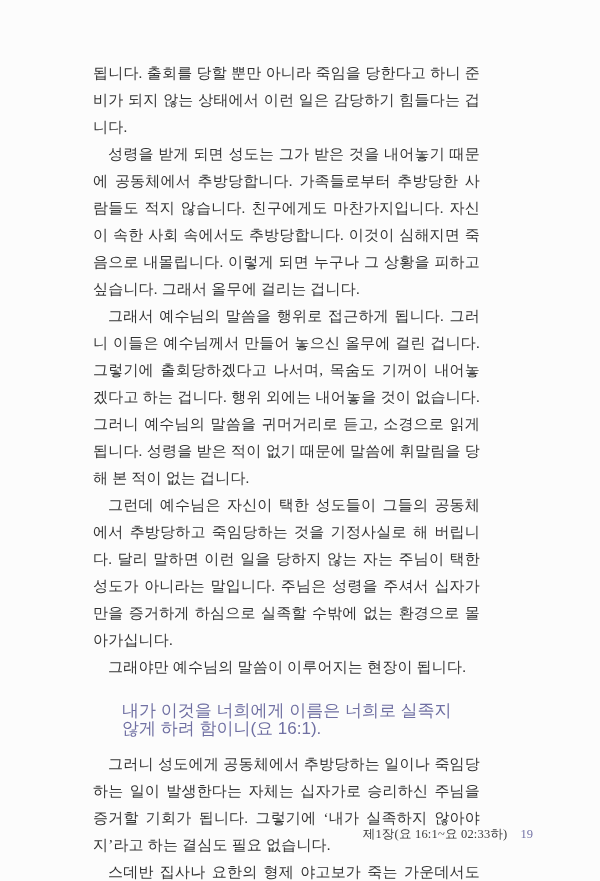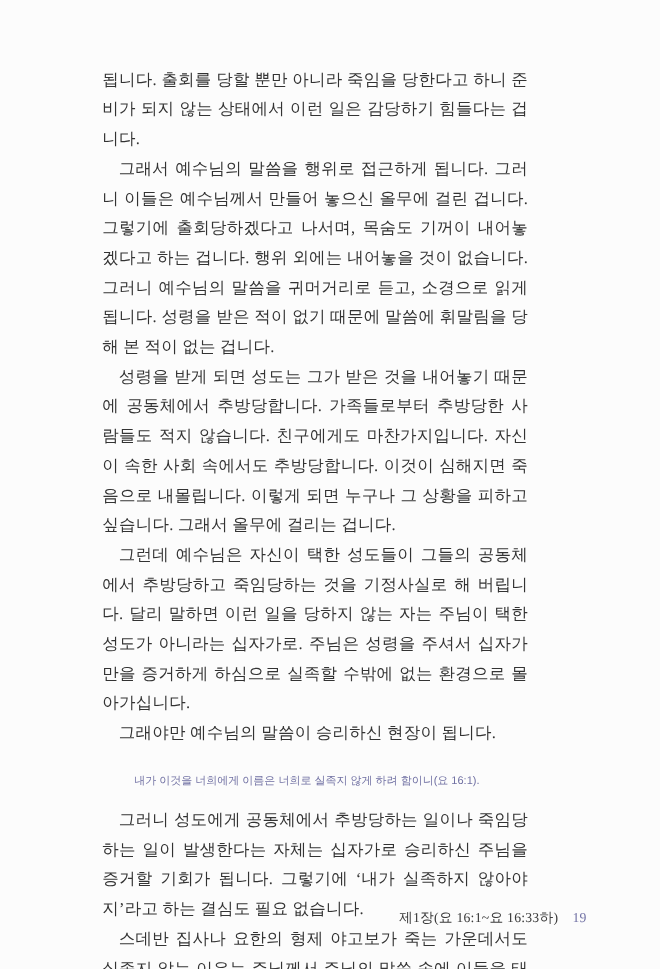--- a/index.html
+++ b/index.html
@@ -22,21 +22,21 @@
     line-height: 27px;
     text-align: justify;
     word-break: break-all;
     letter-spacing: 0.2px;
   }
   .para.indent { text-indent: 15px; }
   .quote-block {
     margin: 21px 0 13px 0;
     padding-left: 29px;
     font-family: "Liberation Sans", "DejaVu Sans", sans-serif;
-    font-size: 10px;
+    font-size: 17px;
     line-height: 18px;
     color: #6f6fa2;
     word-break: keep-all;
     text-align: left;
   }
   .footer {
     position: absolute;
     left: 0;
     top: 826px;
     width: 600px;
@@ -51,32 +51,32 @@
   .footer .chapter { color: #3a3a3a; letter-spacing: 0.2px; }
   .footer .pagenum { color: #7373a6; }
 </style>
 </head>
 <body>
 
 <div class="page">
 
   <p class="para">됩니다. 출회를 당할 뿐만 아니라 죽임을 당한다고 하니 준비가 되지 않는 상태에서 이런 일은 감당하기 힘들다는 겁니다.</p>
 
+  <p class="para indent">성령을 받게 되면 성도는 그가 받은 것을 내어놓기 때문에 공동체에서 추방당합니다. 가족들로부터 추방당한 사람들도 적지 않습니다. 친구에게도 마찬가지입니다. 자신이 속한 사회 속에서도 추방당합니다. 이것이 심해지면 죽음으로 내몰립니다. 이렇게 되면 누구나 그 상황을 피하고 싶습니다. 그래서 올무에 걸리는 겁니다.</p>
+
   <p class="para indent">그래서 예수님의 말씀을 행위로 접근하게 됩니다. 그러니 이들은 예수님께서 만들어 놓으신 올무에 걸린 겁니다. 그렇기에 출회당하겠다고 나서며, 목숨도 기꺼이 내어놓겠다고 하는 겁니다. 행위 외에는 내어놓을 것이 없습니다. 그러니 예수님의 말씀을 귀머거리로 듣고, 소경으로 읽게 됩니다. 성령을 받은 적이 없기 때문에 말씀에 휘말림을 당해 본 적이 없는 겁니다.</p>
 
-  <p class="para indent">성령을 받게 되면 성도는 그가 받은 것을 내어놓기 때문에 공동체에서 추방당합니다. 가족들로부터 추방당한 사람들도 적지 않습니다. 친구에게도 마찬가지입니다. 자신이 속한 사회 속에서도 추방당합니다. 이것이 심해지면 죽음으로 내몰립니다. 이렇게 되면 누구나 그 상황을 피하고 싶습니다. 그래서 올무에 걸리는 겁니다.</p>
+  <p class="para indent">그런데 예수님은 자신이 택한 성도들이 그들의 공동체에서 추방당하고 죽임당하는 것을 기정사실로 해 버립니다. 달리 말하면 이런 일을 당하지 않는 자는 주님이 택한 성도가 아니라는 말입니다. 주님은 성령을 주셔서 십자가만을 증거하게 하심으로 실족할 수밖에 없는 환경으로 몰아가십니다.</p>
 
-  <p class="para indent">그런데 예수님은 자신이 택한 성도들이 그들의 공동체에서 추방당하고 죽임당하는 것을 기정사실로 해 버립니다. 달리 말하면 이런 일을 당하지 않는 자는 주님이 택한 성도가 아니라는 십자가로. 주님은 성령을 주셔서 십자가만을 증거하게 하심으로 실족할 수밖에 없는 환경으로 몰아가십니다.</p>
-
-  <p class="para indent">그래야만 예수님의 말씀이 승리하신 현장이 됩니다.</p>
+  <p class="para indent">그래야만 예수님의 말씀이 이루어지는 현장이 됩니다.</p>
 
   <div class="quote-block">내가 이것을 너희에게 이름은 너희로 실족지 않게 하려 함이니(요 16:1).</div>
 
   <p class="para indent">그러니 성도에게 공동체에서 추방당하는 일이나 죽임당하는 일이 발생한다는 자체는 십자가로 승리하신 주님을 증거할 기회가 됩니다. 그렇기에 ‘내가 실족하지 않아야지’라고 하는 결심도 필요 없습니다.</p>
 
   <p class="para indent">스데반 집사나 요한의 형제 야고보가 죽는 가운데서도 실족지 않는 이유는 주님께서 주님의 말씀 속에 이들을 태웠기 때문입니다.</p>
 
 </div>
 
 <div class="footer">
-  <span class="chapter">제1장(요 16:1~요 16:33하)</span>
+  <span class="chapter">제1장(요 16:1~요 02:33하)</span>
   <span class="pagenum">19</span>
 </div>
 
 </body></html>

